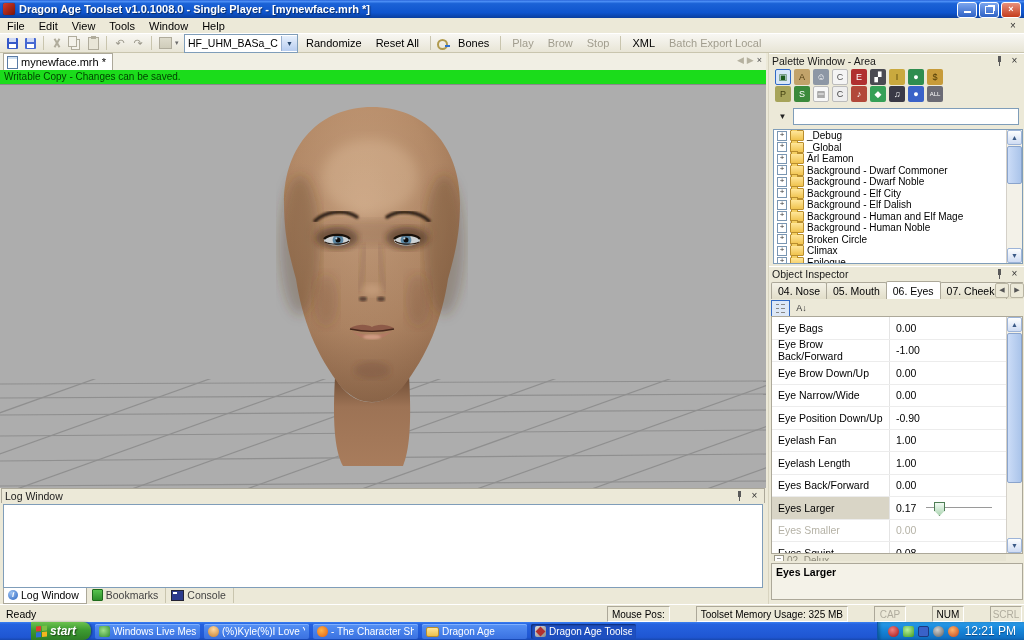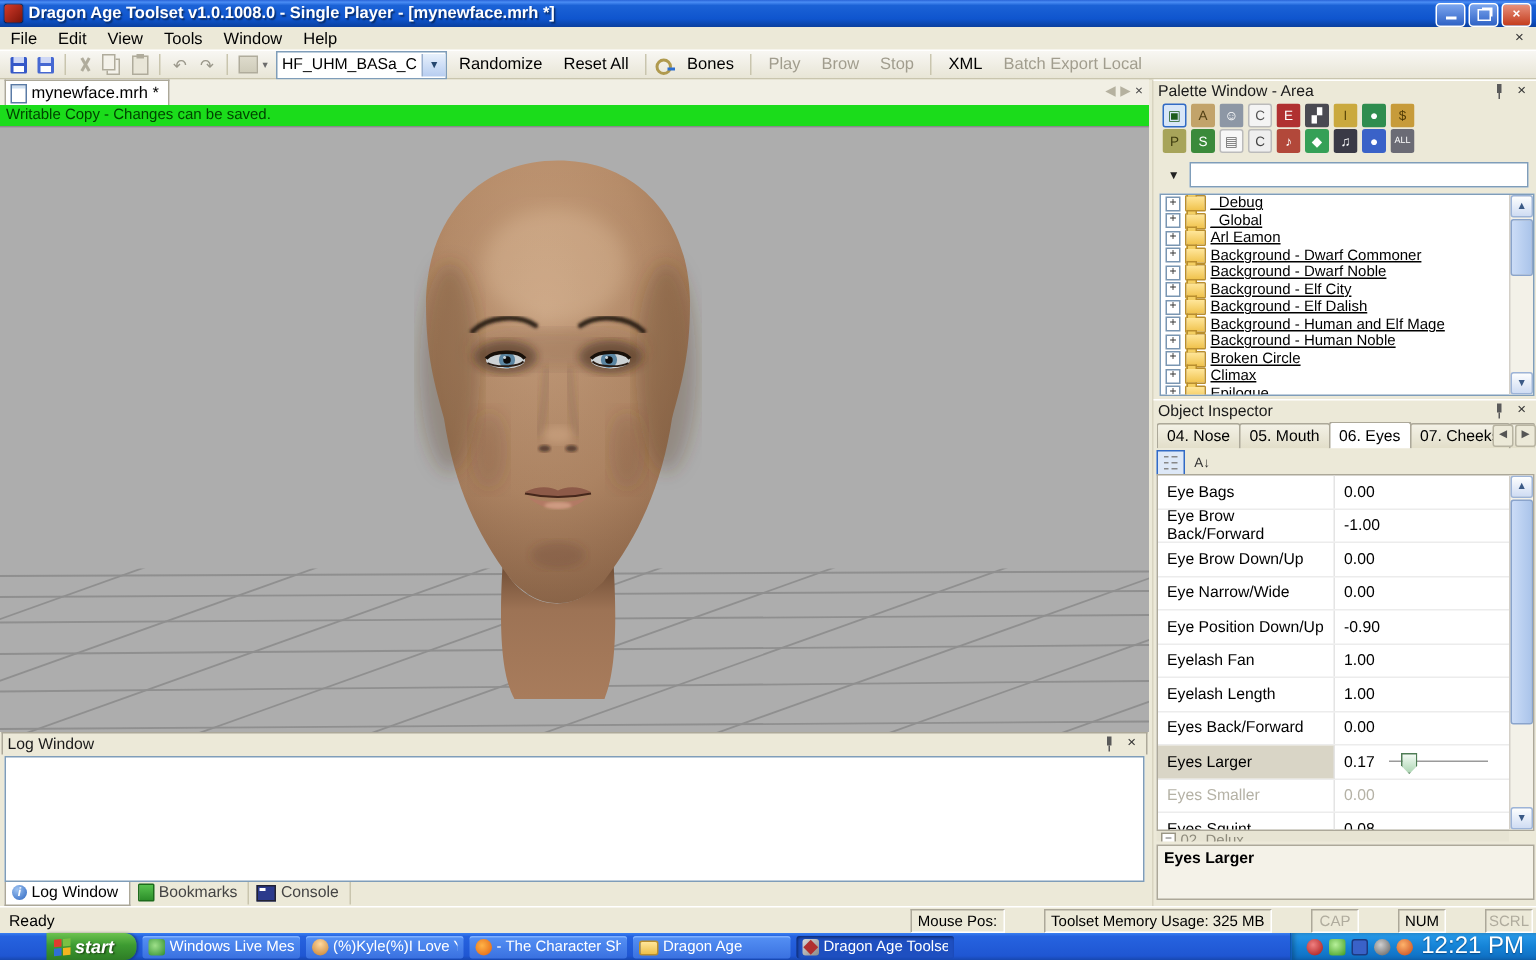--- a/index.html
+++ b/index.html
@@ -85,21 +85,21 @@
   .pi1{background:#3f9e3f;} .pi2{background:#c2a36a;color:#513f14;} .pi3{background:#8d97a5;} .pi4{background:#f4f4f4;color:#555;border:1px solid #bbb;} .pi5{background:#b03030;} .pi6{background:#4a4a52;} .pi7{background:#caa93e;color:#5d4a0a;} .pi8{background:#2f8d4f;} .pi9{background:#c79b3a;color:#4f3a05;}
   .qi1{background:#a7a45a;color:#3f3d10;} .qi2{background:#3b8a3b;} .qi3{background:#f7f7f7;color:#666;border:1px solid #bbb;} .qi4{background:#eee;color:#444;border:1px solid #bbb;} .qi5{background:#b2483a;} .qi6{background:#35a057;} .qi7{background:#3a3a46;} .qi8{background:#3a62c8;} .qi9{background:#6b6b75;font-size:6px;}
   #palsearch{position:absolute;left:6px;top:55px;width:244px;height:17px;display:flex;gap:3px;align-items:center;}
   .dropbtn{width:15px;height:15px;display:flex;align-items:center;justify-content:center;font-size:8px;color:#222;}
   #palsearch input{flex:1;height:15px;border:1px solid #7F9DB9;font-size:10px;padding:0 2px;font-family:"Liberation Sans",sans-serif;}
   #paltree{position:absolute;left:4px;top:76px;width:248px;height:133px;background:#fff;border:1px solid #7F9DB9;overflow:hidden;}
   .trow{display:flex;align-items:center;height:11.5px;gap:3px;padding-left:3px;white-space:nowrap;}
   .expander{width:8px;height:8px;border:1px solid #7a96b2;background:#fff;font-size:8px;line-height:6px;text-align:center;color:#333;flex:none;}
   .folder{width:12px;height:9px;background:linear-gradient(180deg,#ffe69a,#f0c34e);border:1px solid #b98e2e;border-radius:1px;position:relative;flex:none;}
   .folder:before{content:"";position:absolute;left:0;top:-3px;width:5px;height:2px;background:#f4cf62;border:1px solid #b98e2e;border-bottom:none;}
-  .tlabel{font-size:10px;text-decoration:underline;}
+  .tlabel{font-size:10px;}
   .vscroll{position:absolute;right:0;top:0;width:15px;height:100%;background:#f3f1e8;border-left:1px solid #d4d0c8;}
   .sbtn{position:absolute;left:0;width:15px;height:15px;background:linear-gradient(180deg,#fdfefe,#cfdcf3);border:1px solid #9db4d8;border-radius:2px;color:#3b5a86;font-size:7px;text-align:center;line-height:14px;box-sizing:border-box;}
   .sbtn.up{top:0;} .sbtn.dn{bottom:0;}
   .sthumb{position:absolute;left:0;width:15px;background:linear-gradient(90deg,#cbdcf7,#aac4ea);border:1px solid #8aa4cc;border-radius:2px;box-sizing:border-box;}
 
   #inspector{left:768px;top:266px;width:256px;height:338px;background:#ECE9D8;border-left:1px solid #d8d4c0;box-sizing:border-box;}
   #insptabs{position:absolute;left:2px;top:15px;width:252px;height:18px;display:flex;align-items:flex-end;overflow:hidden;}
   .itab{padding:2px 6px;font-size:10.5px;border:1px solid #aca899;border-bottom:none;background:linear-gradient(180deg,#f3f1e6,#e2dec9);white-space:nowrap;border-radius:2px 2px 0 0;margin-right:-1px;}
   .itab.active{background:#fff;padding-top:3px;position:relative;z-index:2;}
   .itab.clip{max-width:42px;overflow:hidden;}
@@ -155,21 +155,21 @@
   .ti-folder{background:linear-gradient(180deg,#ffe69a,#eec04a);border:1px solid #b98e2e;height:8px;margin-top:1px;}
   .ti-da{background:linear-gradient(135deg,#d8d8d8,#8a8a8a);position:relative;}
   .ti-da:before{content:"";position:absolute;left:2px;top:2px;width:7px;height:7px;background:#b03030;transform:rotate(45deg);}
   #tray{margin-left:auto;height:18px;background:linear-gradient(180deg,#2a9ceb 0%,#1583d6 50%,#0f6cc0 100%);display:flex;align-items:center;gap:4px;padding:0 8px 0 10px;border-left:1px solid #0c57a8;box-shadow:inset 2px 0 3px rgba(0,0,0,.25);}
   .trayico{width:11px;height:11px;border-radius:2px;}
   .tr1{background:radial-gradient(circle at 40% 35%,#f08080,#a31212);border-radius:50%;}
   .tr2{background:radial-gradient(circle at 40% 35%,#b7f09a,#3f9b1f);}
   .tr3{background:#3a62c8;border:1px solid #1d3a80;box-sizing:border-box;}
   .tr4{background:radial-gradient(circle at 40% 35%,#cfcfcf,#5c5c5c);border-radius:50%;}
   .tr5{background:radial-gradient(circle at 40% 35%,#ffb36b,#c2441a);border-radius:50%;}
-  #clock{color:#fff;font-size:16px;padding-left:2px;text-shadow:0 1px 1px #084a86;}
+  #clock{color:#fff;font-size:12px;padding-left:2px;text-shadow:0 1px 1px #084a86;}
 </style>
 </head>
 <body>
 
 <div id="app">
 
   <div class="abs" id="titlebar">
     <div class="appicon"></div>
     <div class="ttl">Dragon Age Toolset v1.0.1008.0 - Single Player - [mynewface.mrh *]</div>
     <div class="winbtns">

